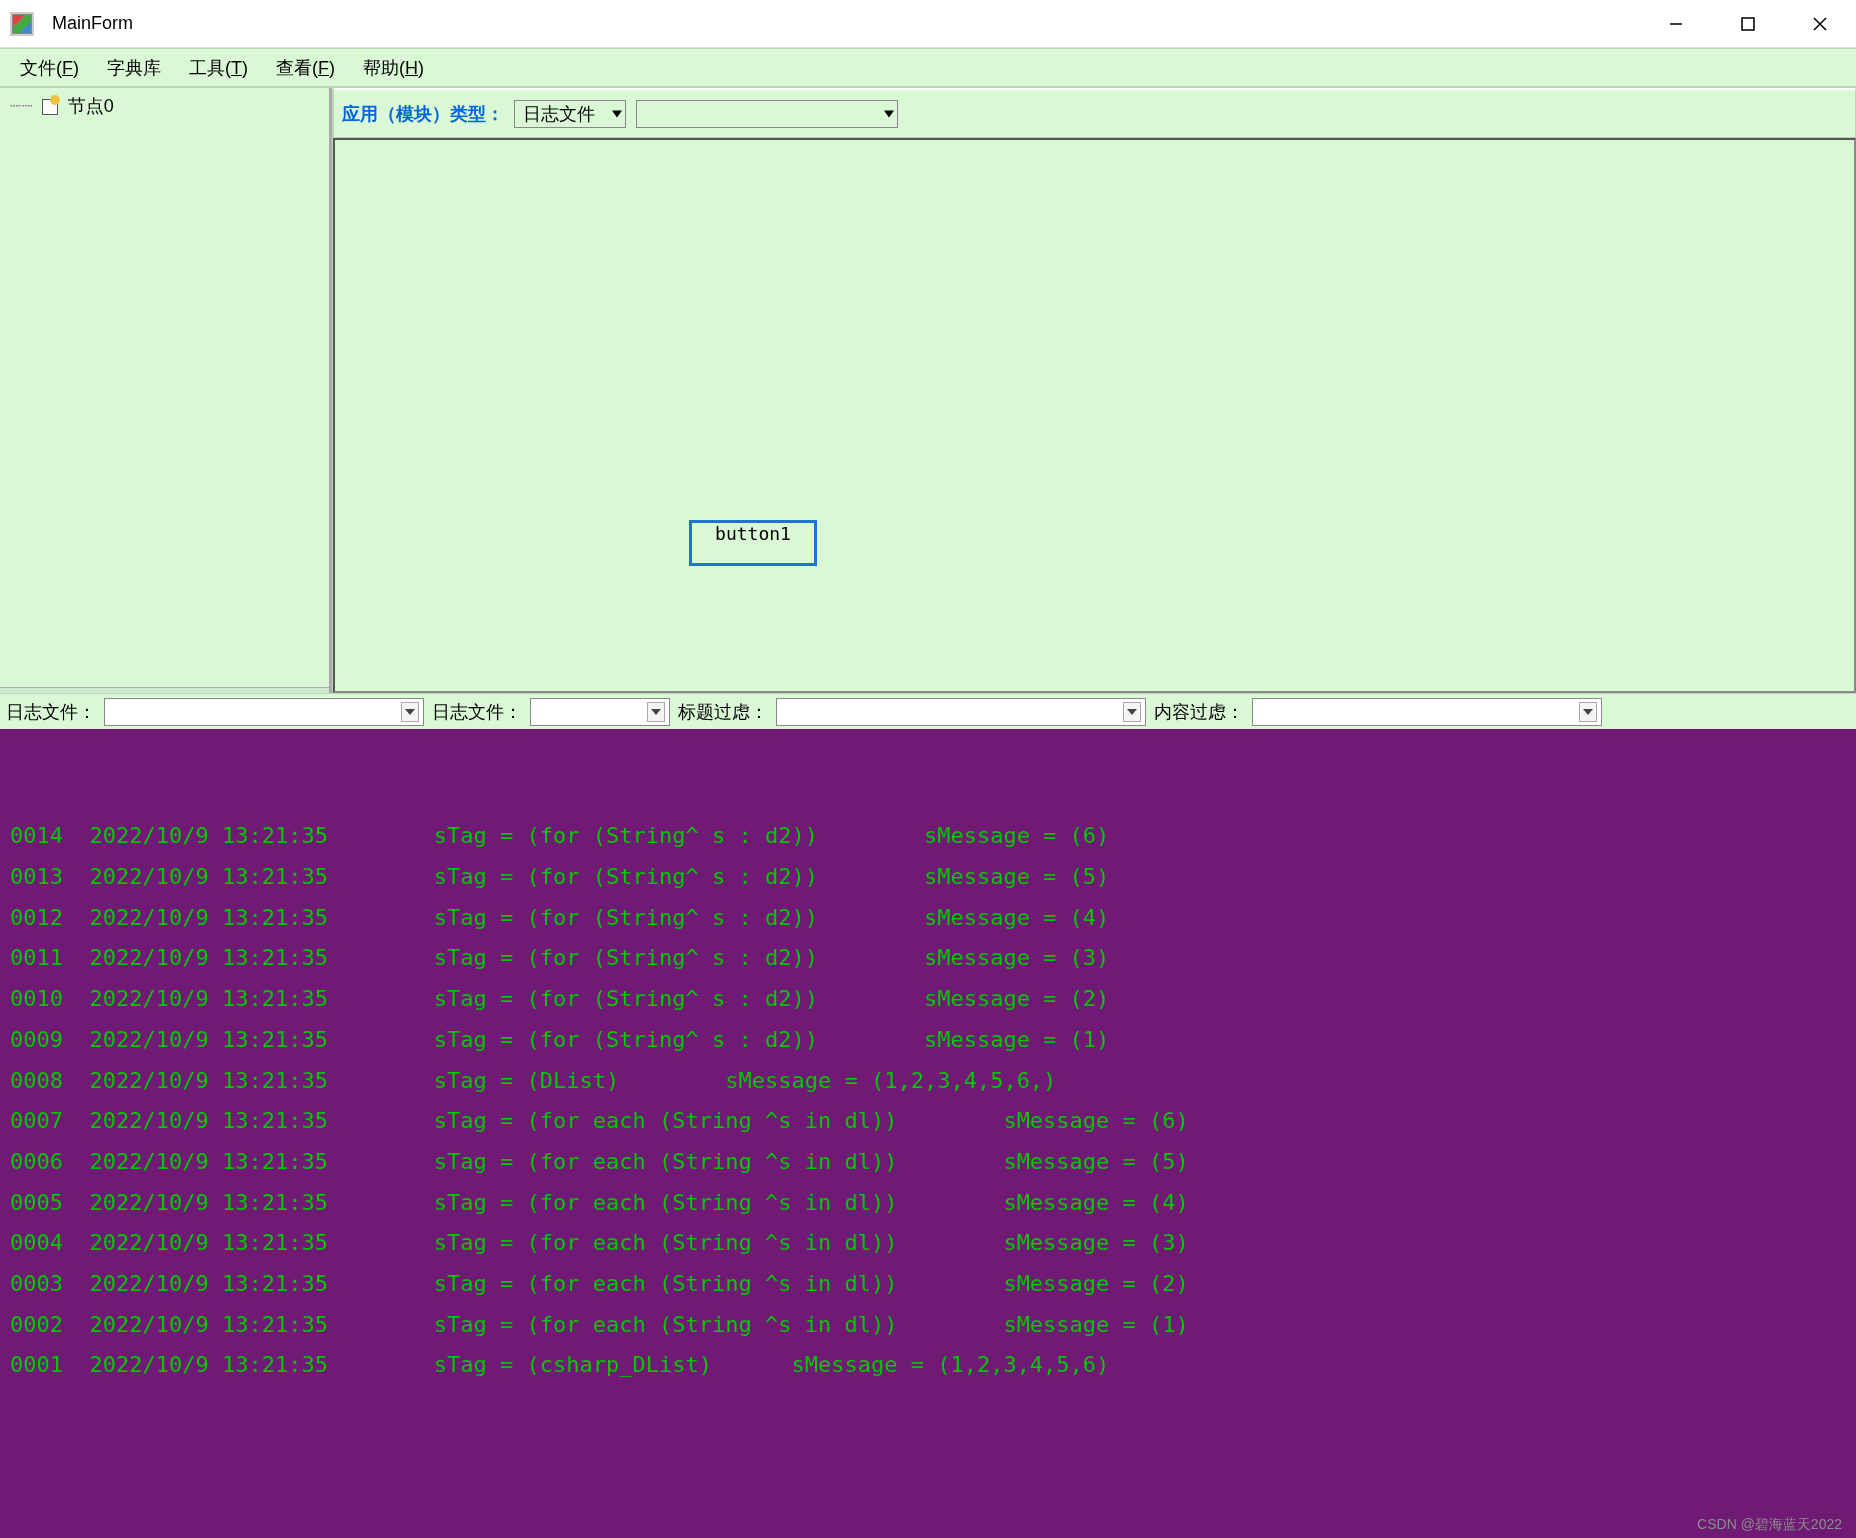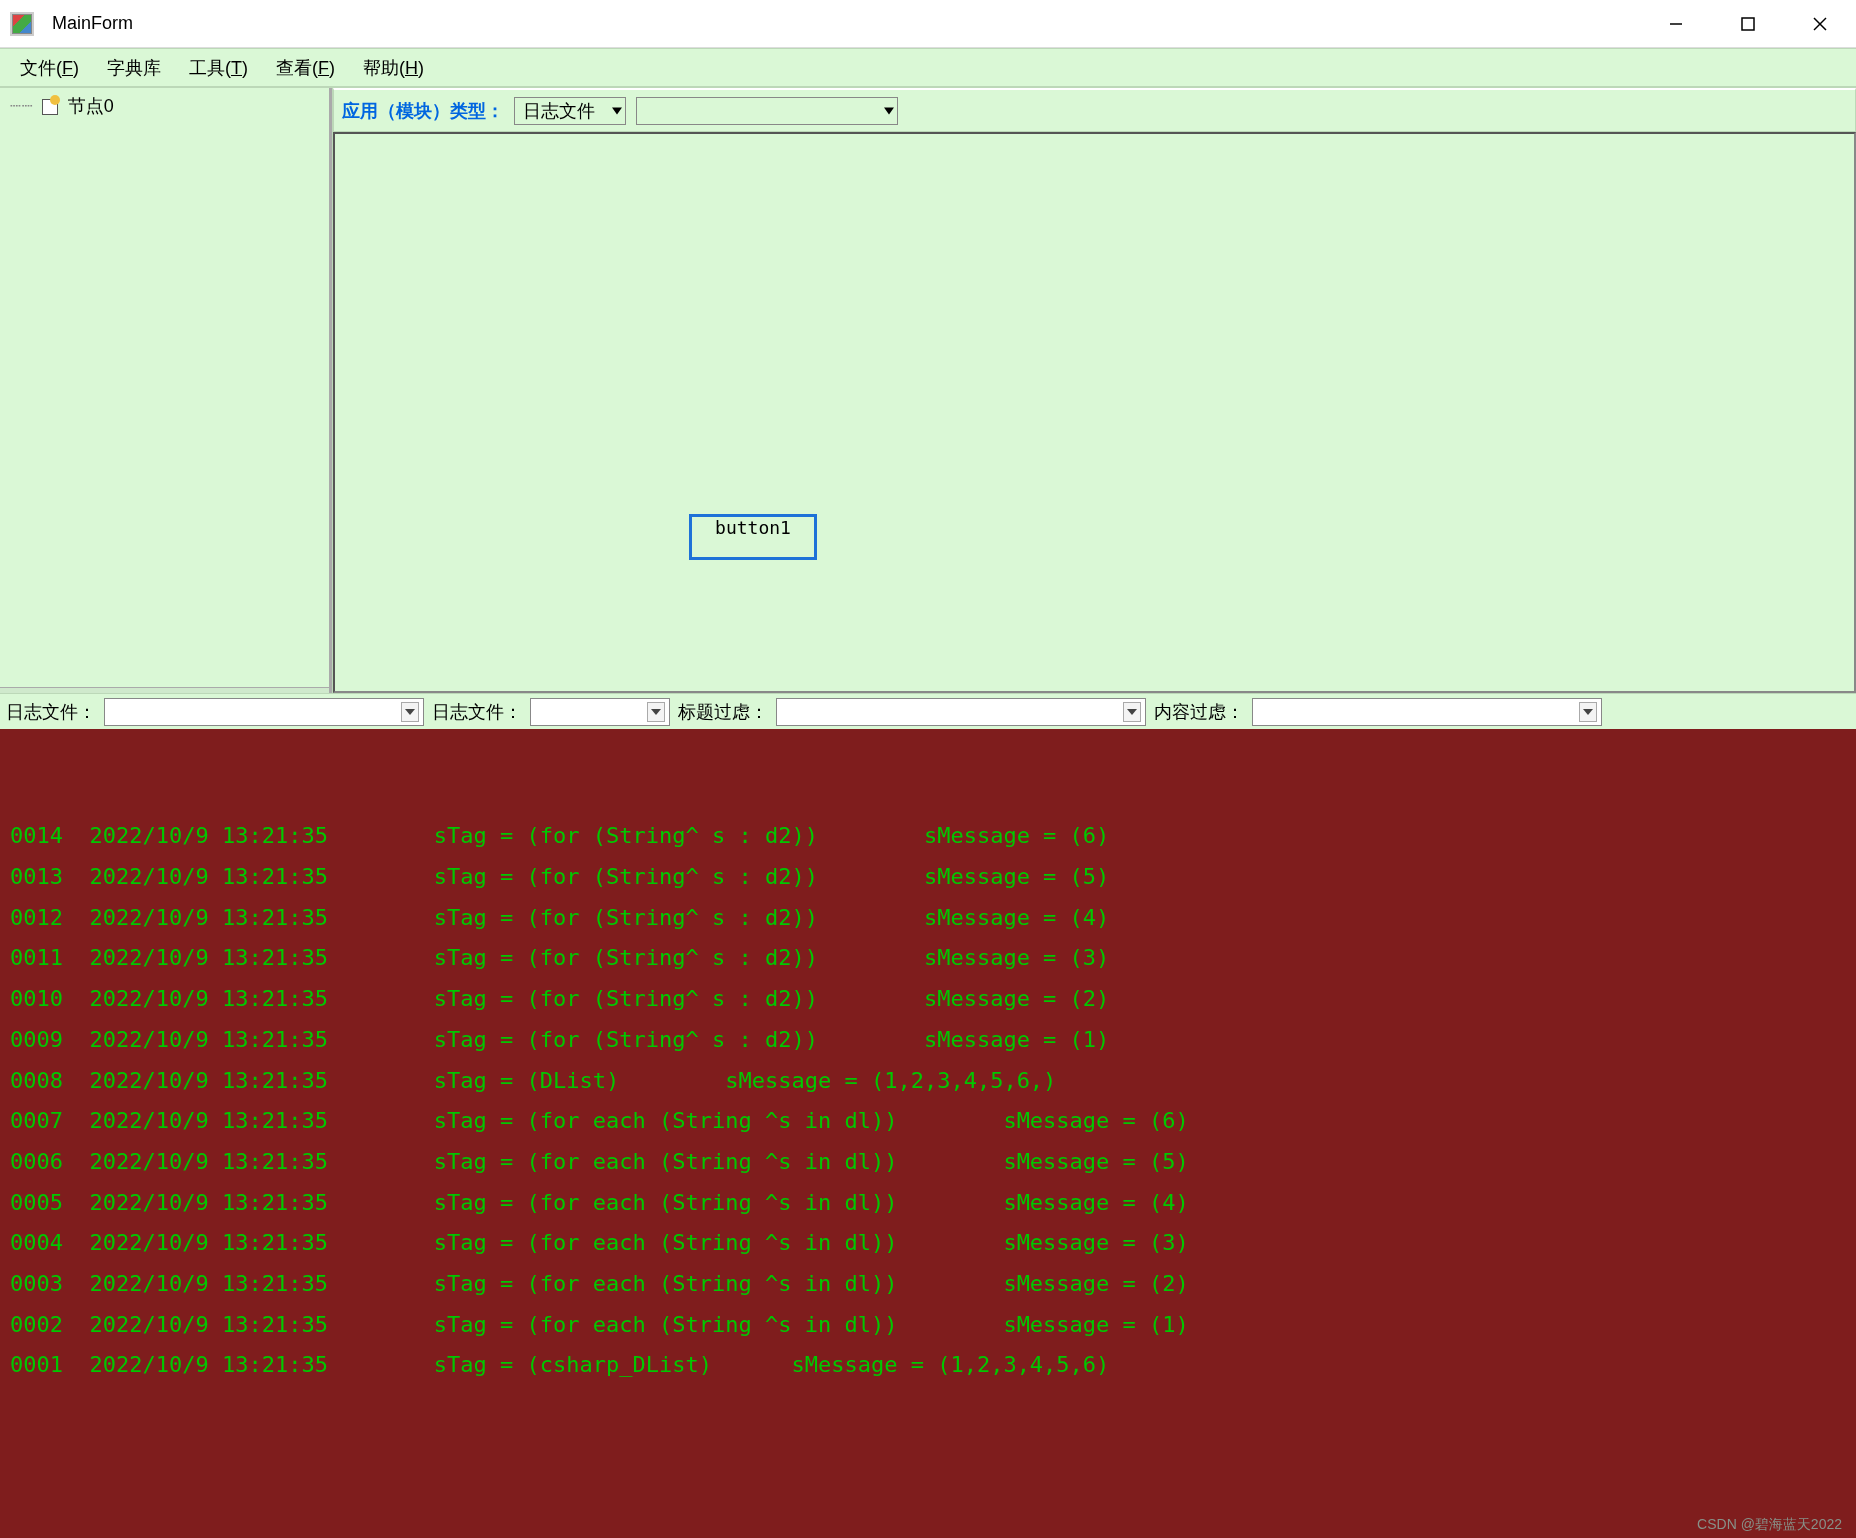--- a/index.html
+++ b/index.html
@@ -87,21 +87,21 @@
 
   .right-pane {
     flex:1;
     display:flex;
     flex-direction:column;
     height:100%;
   }
 
   
   .toolbar {
-    height: 44px;
+    height: 50px;
     background: #daf8d6;
     border: 1px solid #bcd8b8;
     border-top: 2px solid #fff;
     display:flex;
     align-items:center;
     gap: 10px;
     padding: 0 8px;
   }
   .toolbar-label { color:#0066e0; font-weight:bold; font-size:18px; white-space:nowrap; }
   .combo {
@@ -168,21 +168,21 @@
     content:""; width:0;height:0;
     border-left:5px solid transparent;border-right:5px solid transparent;border-top:6px solid #444;
   }
   .fc-w1 { width: 320px; }
   .fc-w2 { width: 140px; }
   .fc-w3 { width: 370px; }
   .fc-w4 { width: 350px; }
 
   
   .console {
-    background:#7f1d1d;
+    background:#701a75;
     color:#00ff00;
     font-family: "Consolas","SimSun",monospace;
     font-size: 22px;
     line-height: 1.85;
     padding: 6px 10px 0 10px;
     white-space: pre;
     overflow: hidden;
     flex:1;
     position:relative;
   }

